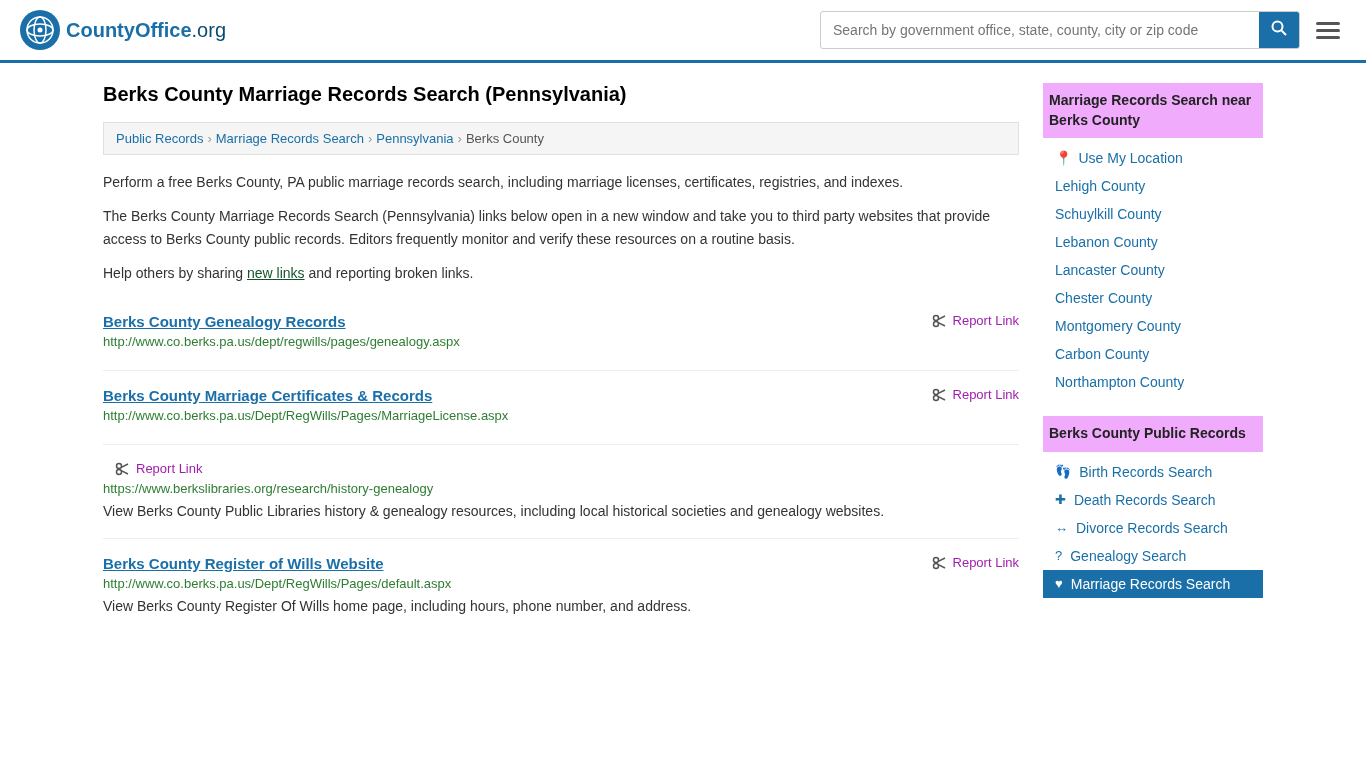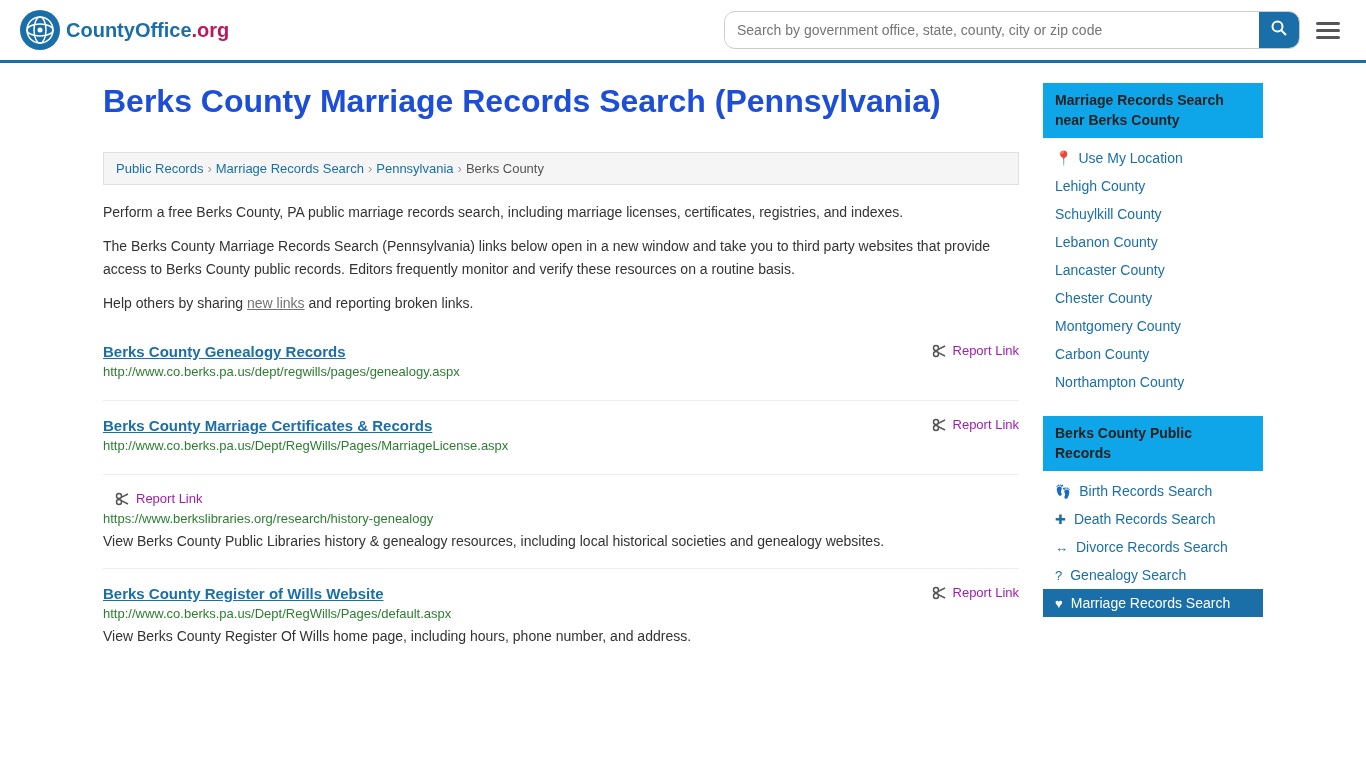--- a/index.html
+++ b/index.html
@@ -41,23 +41,23 @@
     }
     .header-right {
       display: flex;
       align-items: center;
       gap: 10px;
     }
     .search-bar {
       display: flex;
       align-items: center;
       border: 1px solid #ccc;
-      border-radius: 11px;
+      border-radius: 3px;
       overflow: hidden;
-      width: 576px;
+      width: 480px;
     }
     .search-bar input {
       border: none;
       outline: none;
       padding: 8px 12px;
       font-size: 14px;
       width: 100%;
       color: #999;
     }
     .search-btn {
@@ -98,24 +98,24 @@
     .main-content {
       flex: 1;
     }
     .sidebar {
       width: 220px;
       flex-shrink: 0;
     }
 
     
     .page-title {
-      font-size: 32px;
-      font-weight: bold;
-      color: #1d4ed8;
-      margin-bottom: 32px;
+      font-size: 20px;
+      font-weight: bold;
+      color: #000000;
+      margin-bottom: 16px;
     }
 
     
     .breadcrumb {
       background: #f5f5f5;
       border: 1px solid #e0e0e0;
       padding: 8px 12px;
       font-size: 13px;
       margin-bottom: 16px;
       display: flex;
@@ -130,21 +130,21 @@
     .breadcrumb .sep { color: #999; }
     .breadcrumb .current { color: #555; }
 
     
     .description {
       font-size: 14px;
       line-height: 1.6;
       margin-bottom: 12px;
       color: #333;
     }
-    .description a { color: #737373; }
+    .description a { color: #14532d; }
 
     
     .record-item {
       border-bottom: 1px solid #eee;
       padding: 16px 0;
     }
     .record-item:last-child { border-bottom: none; }
     .record-header {
       display: flex;
       justify-content: space-between;
@@ -177,24 +177,24 @@
       font-size: 14px;
       color: #333;
       line-height: 1.5;
     }
 
     
     .sidebar-section {
       margin-bottom: 20px;
     }
     .sidebar-title {
-      background: #0ea5e9;
-      font-weight: bold;
-      font-size: 14px;
-      padding: 8px 12px;
+      background: #f0abfc;
+      font-weight: bold;
+      font-size: 14px;
+      padding: 8px 6px;
       color: #222;
       margin-bottom: 6px;
       line-height: 1.4;
     }
     .sidebar-link {
       display: block;
       padding: 6px 12px;
       color: #1a6fa8;
       text-decoration: none;
       font-size: 14px;
@@ -231,21 +231,21 @@
   <div class="logo-area">
     <div class="logo-circle">
       <svg width="28" height="28" viewBox="0 0 28 28" fill="none">
         <circle cx="14" cy="14" r="13" fill="#1a6fa8" stroke="#fff" stroke-width="1.5"></circle>
         <ellipse cx="14" cy="14" rx="6" ry="13" fill="none" stroke="#fff" stroke-width="1.5"></ellipse>
         <ellipse cx="14" cy="14" rx="13" ry="6" fill="none" stroke="#fff" stroke-width="1.5"></ellipse>
         <circle cx="14" cy="14" r="2.5" fill="#fff"></circle>
       </svg>
     </div>
     <span class="logo-text">
-      <span>CountyOffice</span><span style="color:#be185d; font-weight:bold;">.org</span>
+      <span>CountyOffice</span><span style="color:#0c4a6e; font-weight:normal;">.org</span>
     </span>
   </div>
   <div class="header-right">
     <div class="search-bar">
       <input type="text" placeholder="Search by government office, state, county, city or zip code" style="">
       <button class="search-btn">
         <svg width="16" height="16" viewBox="0 0 16 16" fill="white">
           <circle cx="6.5" cy="6.5" r="5" stroke="white" stroke-width="2" fill="none"></circle>
           <line x1="10.5" y1="10.5" x2="15" y2="15" stroke="white" stroke-width="2"></line>
         </svg>

